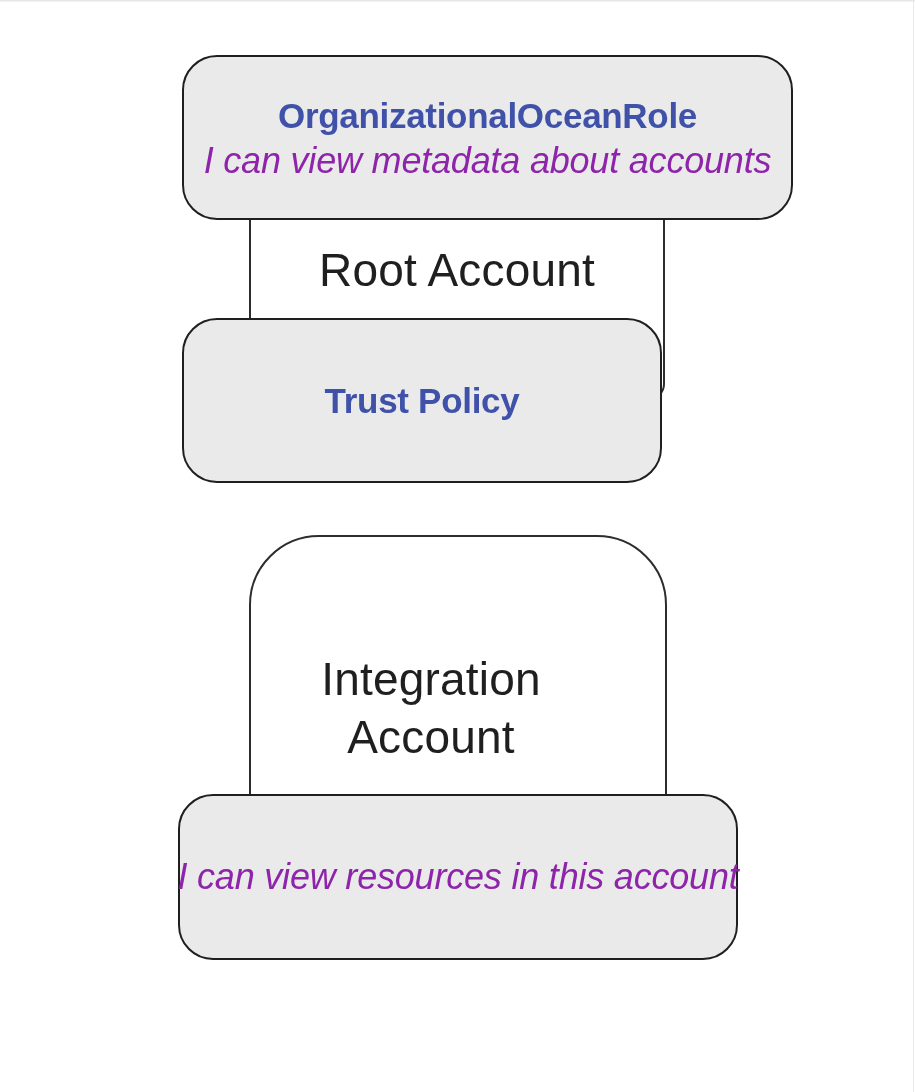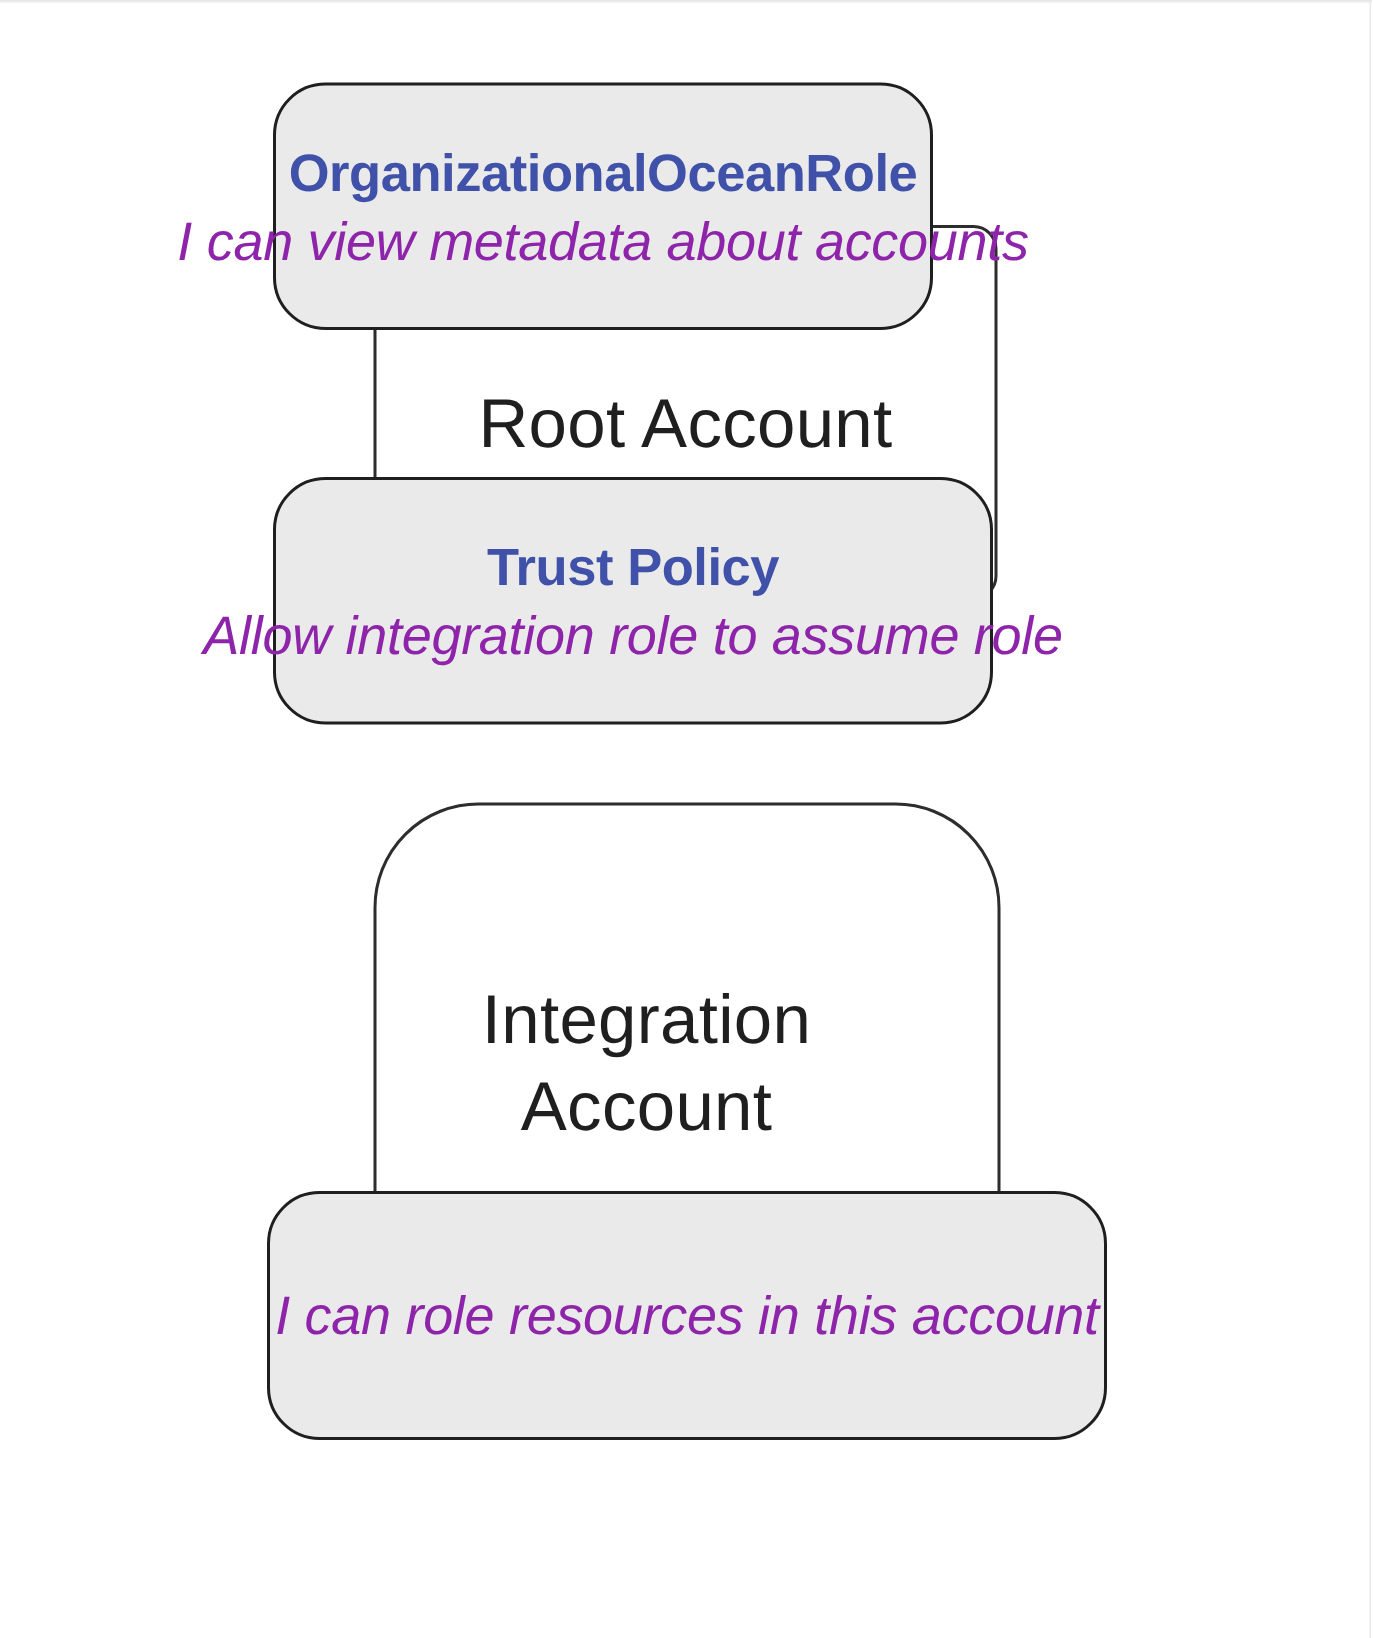--- a/index.html
+++ b/index.html
@@ -53,41 +53,41 @@
   .cluster-title {
     position: absolute;
     z-index: 2;
     color: var(--title-color);
     font-size: 46px;
     line-height: 58px;
     text-align: center;
     letter-spacing: 0.2px;
   }
   .root-title {
-    left: 249px; top: 234px; width: 416px; height: 96px;
+    left: 249px; top: 222px; width: 416px; height: 96px;
     display: flex; align-items: center; justify-content: center;
   }
   .integration-title {
     left: 249px; top: 650px; width: 364px;
   }
 
   
   .node {
     position: absolute;
     z-index: 3;
     background: var(--node-fill);
     border: 2px solid var(--node-border);
     border-radius: 35px;
     display: flex;
     flex-direction: column;
     align-items: center;
     justify-content: center;
     text-align: center;
   }
-  .node-org   { left: 182px; top: 55px;  width: 440px; height: 165px; }
+  .node-org   { left: 182px; top: 55px;  width: 611px; height: 165px; }
   .node-trust { left: 182px; top: 318px; width: 480px; height: 165px; }
   .node-readonly { left: 178px; top: 794px; width: 560px; height: 166px; }
 
   .node-name {
     color: var(--role-color);
     font-weight: bold;
     font-size: 35px;
     line-height: 46px;
     letter-spacing: -0.3px;
     white-space: nowrap;
@@ -113,27 +113,26 @@
 
   <div class="cluster-title root-title">Root Account</div>
 
   <div class="node node-org">
     <div class="node-name">OrganizationalOceanRole</div>
     <div class="node-desc">I can view metadata about accounts</div>
   </div>
 
   <div class="node node-trust">
     <div class="node-name">Trust Policy</div>
-    <div class="node-desc">Allow integration role to assume role</div>
   </div>
 
   <div class="container integration-container"></div>
 
   <div class="cluster-title integration-title">
     <div>Integration</div>
     <div>Account</div>
   </div>
 
   <div class="node node-readonly">
-    <div class="node-desc">I can role resources in this account</div>
+    <div class="node-desc">I can view resources in this account</div>
   </div>
 
 </div>
 
 </body></html>

